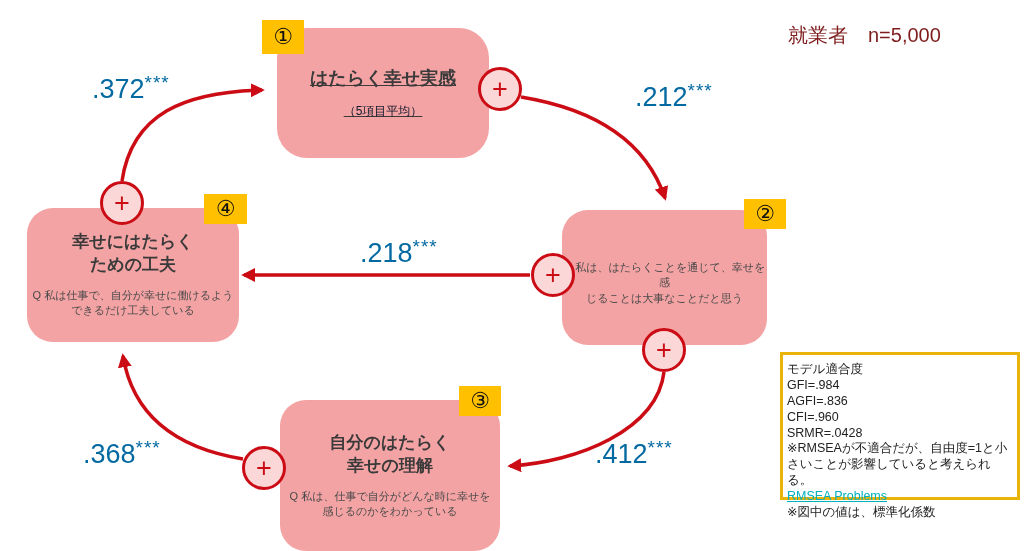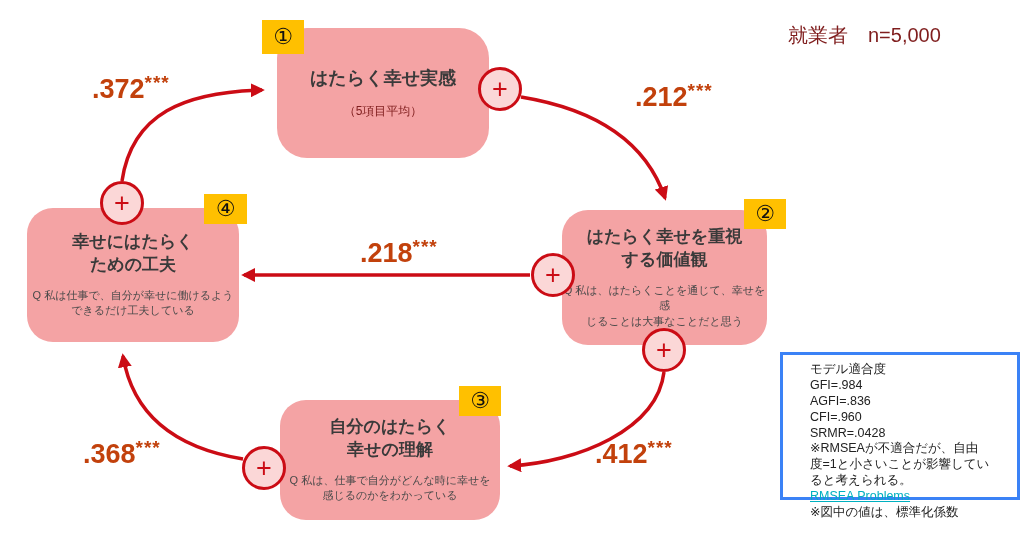--- a/index.html
+++ b/index.html
@@ -36,21 +36,21 @@
   .node .title {
     font-weight: bold;
     font-size: 17px;
     line-height: 1.35;
     color: #3a3a3a;
     white-space: pre-line;
   }
   .node .subtitle {
     font-size: 12px;
     margin-top: 12px;
-    color: #7f1d1d;
+    color: #0f172a;
   }
   .node .question {
     font-size: 11px;
     line-height: 1.4;
     margin-top: 11px;
     color: #4a4a4a;
     white-space: pre-line;
   }
   .badge {
     position: absolute;
@@ -73,22 +73,22 @@
     display: flex;
     align-items: center;
     justify-content: center;
     color: #CB0C15;
     font-size: 27px;
     line-height: 1;
     z-index: 5;
   }
   .coef-label {
     position: absolute;
-    color: #c2410c;
-    font-weight: bold;
+    color: #0369a1;
+    font-weight: normal;
     font-size: 27px;
     z-index: 3;
     white-space: nowrap;
   }
   .coef-label sup {
     font-size: 19px;
     vertical-align: 9px;
     letter-spacing: 1px;
   }
   .sample-label {
@@ -99,23 +99,23 @@
     color: #7f1d1d;
     z-index: 3;
   }
   .fit-panel {
     position: absolute;
     left: 780px;
     top: 352px;
     width: 240px;
     height: 148px;
     box-sizing: border-box;
-    border: 3px solid #3b82f6;
+    border: 3px solid #eab308;
     background: #ffffff;
-    padding: 7px 27px;
+    padding: 7px 4px;
     font-size: 12.5px;
     line-height: 1.27;
     color: #222222;
     z-index: 3;
   }
   .fit-panel a {
     color: #00B0C0;
     text-decoration: underline;
     cursor: pointer;
     margin-top: 20px;
@@ -134,35 +134,33 @@
     </defs>
     <path d="M 122 181 C 132 113 185 92 262 90" fill="none" stroke="#CB0C15" stroke-width="3.5" marker-end="url(#arrowhead)"></path>
     <path d="M 521 97 C 588 108 644 136 665 198" fill="none" stroke="#CB0C15" stroke-width="3.5" marker-end="url(#arrowhead)"></path>
     <path d="M 530 275 L 244 275" fill="none" stroke="#CB0C15" stroke-width="3.5" marker-end="url(#arrowhead)"></path>
     <path d="M 664 372 C 657 430 578 462 510 466" fill="none" stroke="#CB0C15" stroke-width="3.5" marker-end="url(#arrowhead)"></path>
     <path d="M 243 459 C 176 448 133 416 123 356" fill="none" stroke="#CB0C15" stroke-width="3.5" marker-end="url(#arrowhead)"></path>
   </svg>
 
   <div class="sample-label">就業者　n=5,000</div>
 
-  <div class="node" style="left:277px; top:28px; width:212px; height:130px;">
+  <div class="node" style="left:277px; top:28px; width:212px; height:130px;text-decoration:underline;">
     <div class="title" style="font-size:18px;">はたらく幸せ実感</div>
     <div class="subtitle">（5項目平均）</div>
   </div>
   <div class="badge" style="left:262px; top:20px; width:42px; height:34px;">①</div>
 
   <div class="node" style="left:562px; top:210px; width:205px; height:135px; border-radius:26px;">
-    <div class="title">はたらく幸せを重視
-する価値観</div>
     <div class="question">Q 私は、はたらくことを通じて、幸せを感
 じることは大事なことだと思う</div>
   </div>
   <div class="badge" style="left:744px; top:199px; width:42px; height:30px;">②</div>
 
-  <div class="node" style="left:280px; top:400px; width:220px; height:120px; border-radius:26px;">
+  <div class="node" style="left:280px; top:400px; width:220px; height:151px; border-radius:26px;">
     <div class="title">自分のはたらく
 幸せの理解</div>
     <div class="question">Q 私は、仕事で自分がどんな時に幸せを
 感じるのかをわかっている</div>
   </div>
   <div class="badge" style="left:459px; top:386px; width:42px; height:30px;">③</div>
 
   <div class="node" style="left:18px; top:208px; width:212px; height:134px; border-radius:26px;margin-left:9px;">
     <div class="title">幸せにはたらく
 ための工夫</div>

